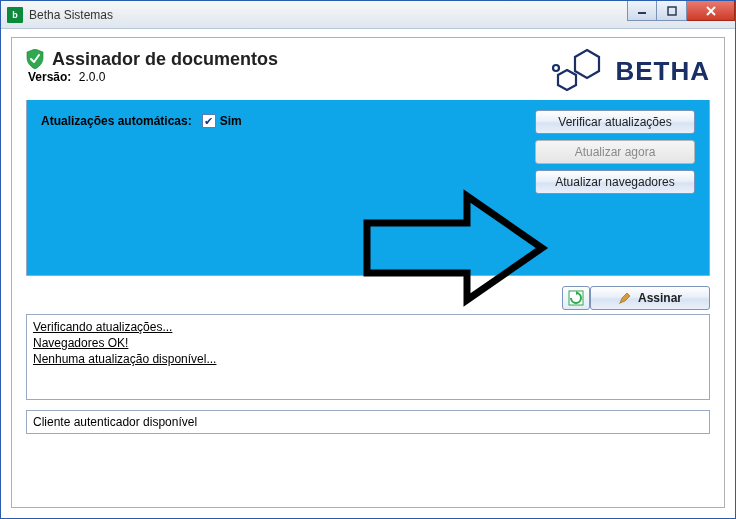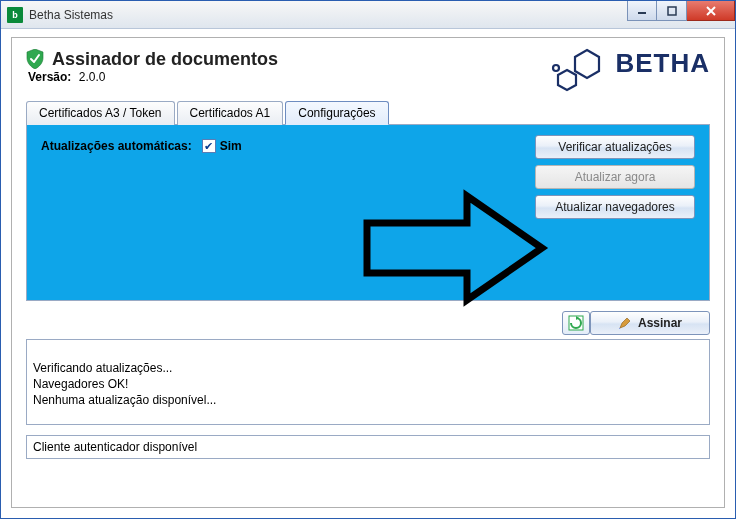--- a/index.html
+++ b/index.html
@@ -90,21 +90,21 @@
     color: #222;
     justify-content: space-between;
   }
   .shield {
     width: 18px; height: 20px; margin-right: 8px;
     display: inline-block;
   }
   .version-row { margin-left: 2px; margin-bottom: 10px; }
   .version-label { font-weight: bold; margin-right: 4px; }
   .brand {
-    display: flex; gap: 10px;
+    display: flex; align-items: center; gap: 10px;
     color: #1a2f66;
   }
   .brand-text {
     font-size: 26px;
     font-weight: 700;
     letter-spacing: 1px;
     font-family: Arial, sans-serif;
     color: #1a2f66;
   }
   .hex-logo { width: 54px; height: 46px; }
@@ -193,25 +193,26 @@
     cursor: pointer;
   }
   .sign-btn {
     width: 120px;
     display: flex; gap: 6px;
   }
   .log {
     margin-top: 4px;
     border: 1px solid #9aaac4;
     height: 86px;
-    padding: 20px 6px;
+    padding: 4px 6px;
     font-size: 12px;
     line-height: 1.35;
     background: #fff;
     overflow: auto;
+    text-decoration: underline;
   }
   .status {
     margin-top: 10px;
     border: 1px solid #9aaac4;
     padding: 4px 6px;
     background: #fff;
   }
 </style>
 </head>
 <body>
@@ -265,25 +266,20 @@
             <g fill="none" stroke="#1a2f66" stroke-width="2.2">
               <polygon points="36,2 48,9 48,23 36,30 24,23 24,9"></polygon>
               <polygon points="16,22 25,27 25,37 16,42 7,37 7,27"></polygon>
               <circle cx="5" cy="20" r="3"></circle>
             </g>
           </svg>
           <span class="brand-text">BETHA</span>
         </div>
       </div>
 
-      <div class="tabs">
-        <div class="tab">Certificados A3 / Token</div>
-        <div class="tab">Certificados A1</div>
-        <div class="tab active">Configurações</div>
-      </div>
 
       <div class="tab-body">
         <div class="auto-row">
           <span class="lbl">Atualizações automáticas:</span>
           <span style="display:flex;align-items:center;">
             <span class="chk">✔</span>
             <span style="font-weight:bold;">Sim</span>
           </span>
         </div>
 

